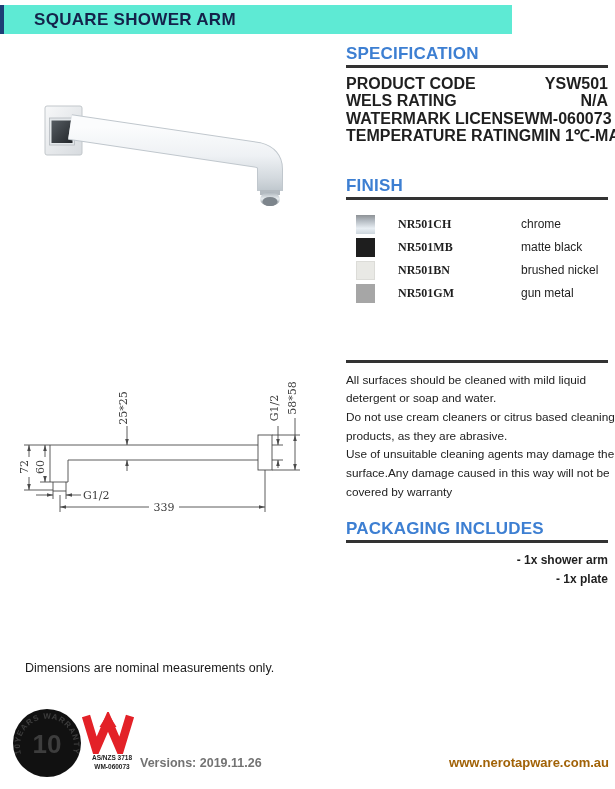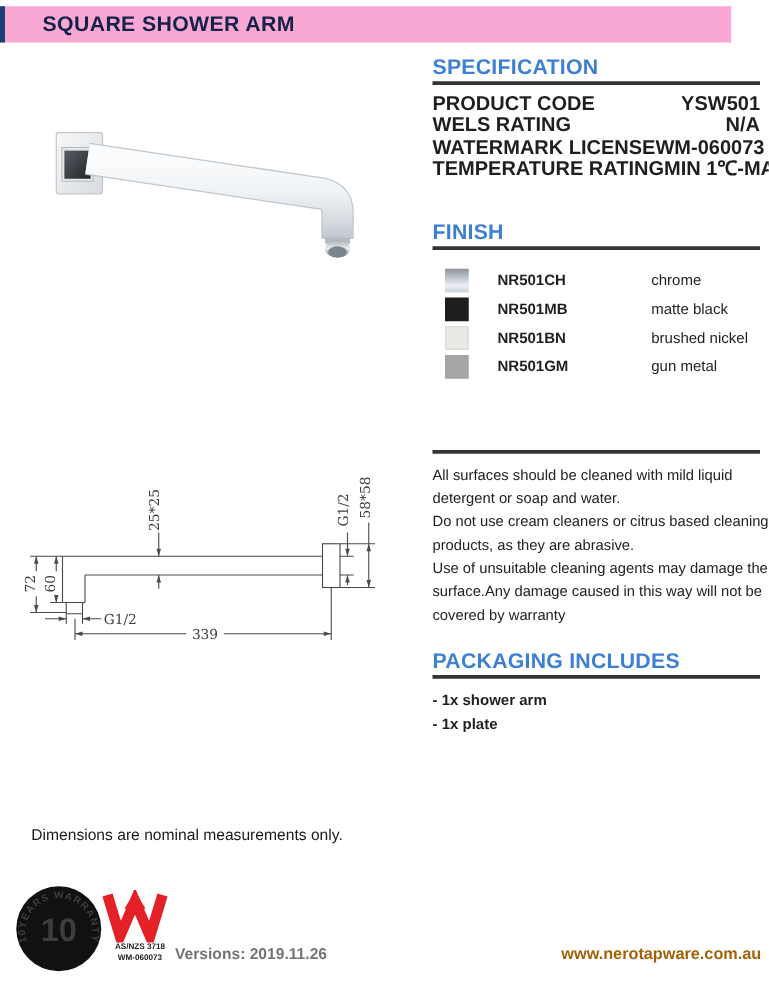--- a/index.html
+++ b/index.html
@@ -1,49 +1,49 @@
 <!DOCTYPE html>
 <html><head>
 <meta charset="utf-8">
 <style>
   html,body { margin:0; padding:0; background:#ffffff; }
   body { width:615px; height:789px; position:relative; overflow:hidden;
          font-family:"Liberation Sans", sans-serif; color:#222; }
 
   
-  .banner { position:absolute; left:0; top:5px; width:585px; height:29px;
-            background:#f9a8d4; border-left:4px solid #1d3e75; box-sizing:border-box;
+  .banner { position:absolute; left:0; top:5px; width:512px; height:29px;
+            background:#5eead4; border-left:4px solid #1d3e75; box-sizing:border-box;
             display:flex; align-items:center; }
   .banner-title { font-size:17px; font-weight:bold; color:#14224a;
                   padding-left:30px; letter-spacing:.3px; }
 
   
   .rsec { position:absolute; left:346px; width:262px; }
   .sec-head { font-size:17px; font-weight:bold; color:#3d7fd2; letter-spacing:.2px; line-height:19px; }
   .sec-rule { height:2.5px; background:#333; margin-top:2px; }
 
   .spec-rows { margin-top:7px; }
   .spec-row { display:flex; justify-content:space-between; align-items:baseline;
               font-size:16px; font-weight:bold; color:#1f1f1f; line-height:17.6px; white-space:nowrap; }
 
   .finish-rows { margin-top:13px; }
   .finish-row { display:flex; align-items:center; height:23px; }
   .swatch { width:19px; height:19px; margin-left:10px; flex:0 0 19px; }
   .sw-chrome   { background:linear-gradient(180deg,#8e9296 0%,#b4bbc2 30%,#e8eef3 70%,#cdd6dd 100%); }
   .sw-black    { background:#1e1e1e; }
   .sw-nickel   { background:#e9e9e5; box-shadow:inset 0 0 0 1px #dcdcd8; }
   .sw-gunmetal { background:#a6a6a6; }
-  .finish-code { font-size:12px; font-weight:bold; color:#1f1f1f; margin-left:23px; width:123px; }
+  .finish-code { font-size:12px; font-weight:bold; color:#1f1f1f; margin-left:23px; width:123px;font-family:Liberation Serif, serif; }
   .finish-name { font-size:12px; color:#1f1f1f; }
 
   .maint-lines { margin-top:8px; }
   .maint-line { font-size:11.8px; color:#222; line-height:18.7px; white-space:nowrap; }
 
   .pack-items { margin-top:8px; }
-  .pack-item { font-size:12px; font-weight:bold; color:#1f1f1f; line-height:19px; }
+  .pack-item { font-size:12px; font-weight:bold; color:#1f1f1f; line-height:19px;text-align:right; }
 
   
   .product-photo { position:absolute; left:20px; top:85px; }
   .tech-drawing  { position:absolute; left:15px; top:368px; }
   .dim-note { position:absolute; left:25px; top:661px; font-size:12.5px; color:#1a1a1a; }
 
   
   .badge { position:absolute; left:11px; top:707px; }
   .wlogo { position:absolute; left:81px; top:712px; }
   .wm-lines { position:absolute; left:82px; top:754px; width:60px; text-align:center;

